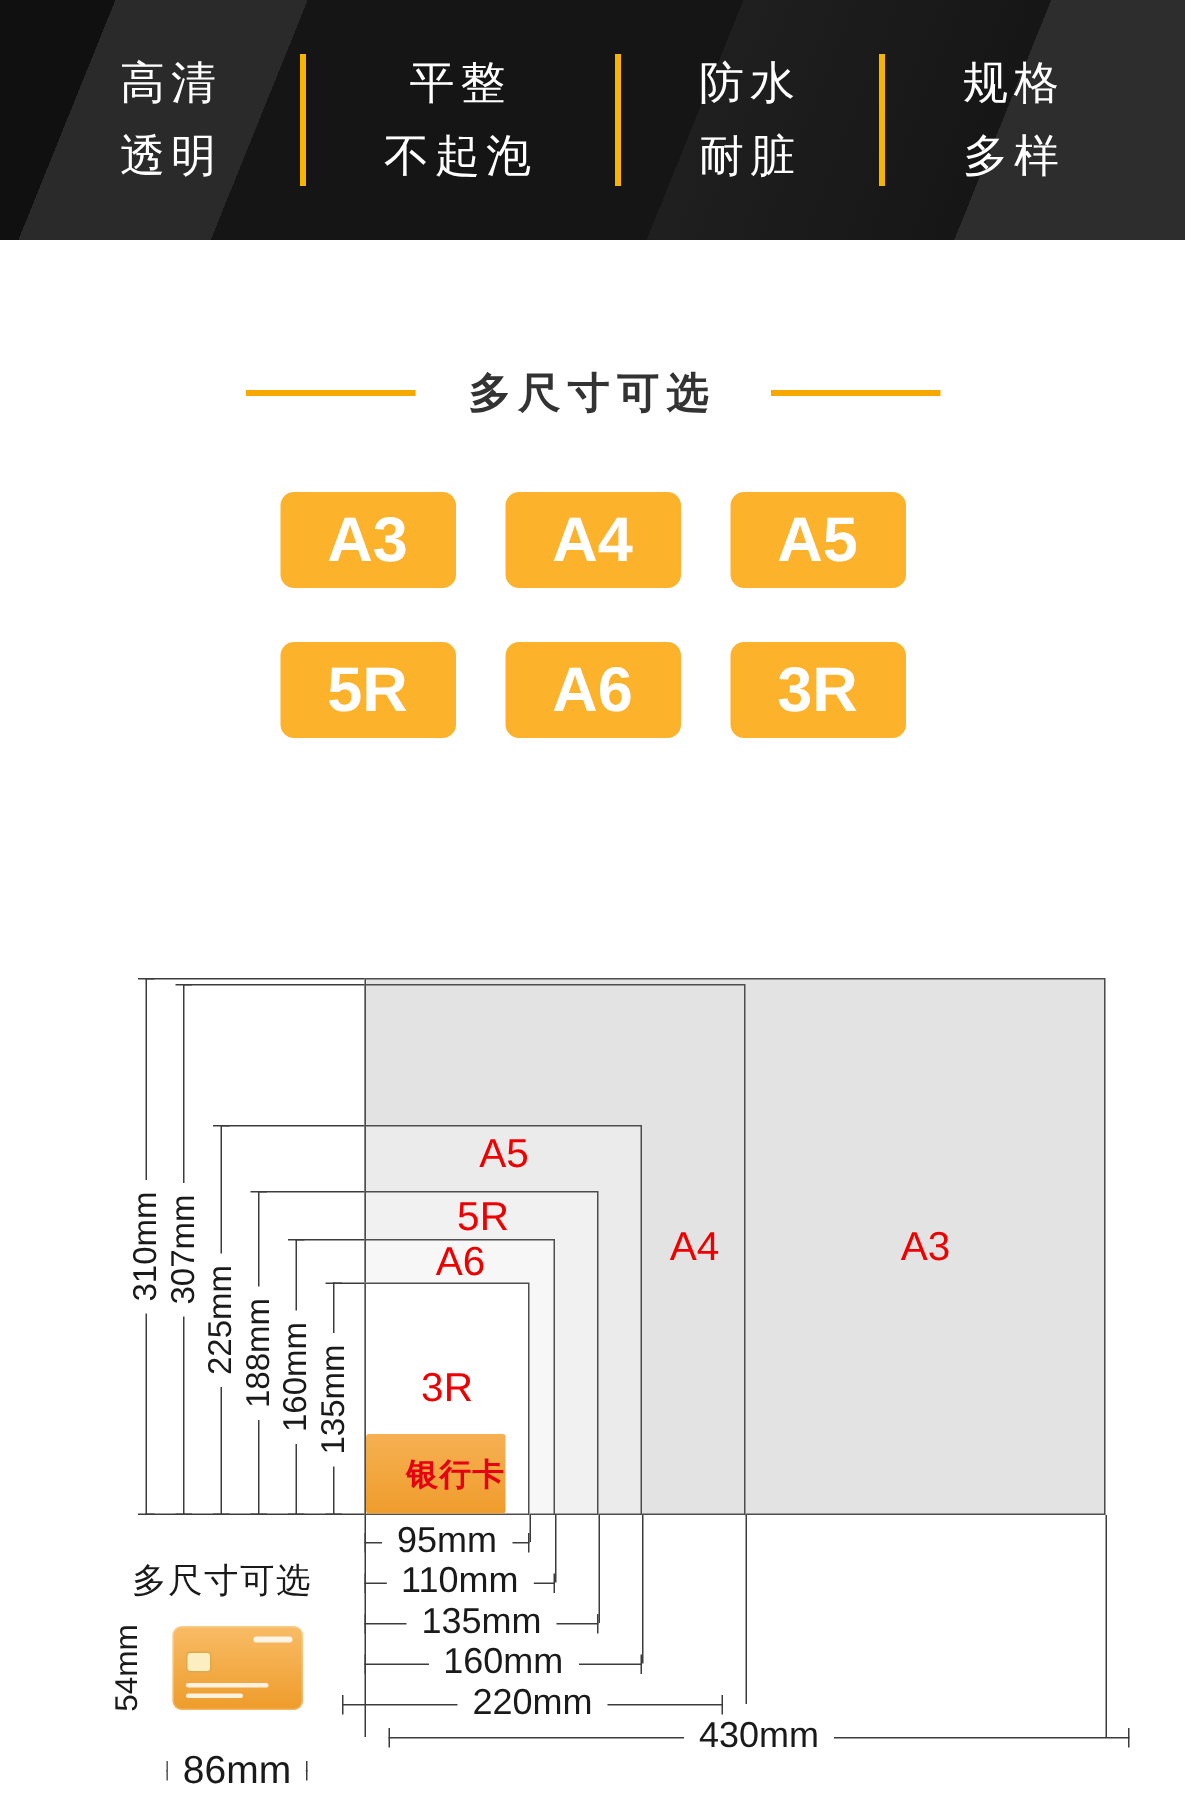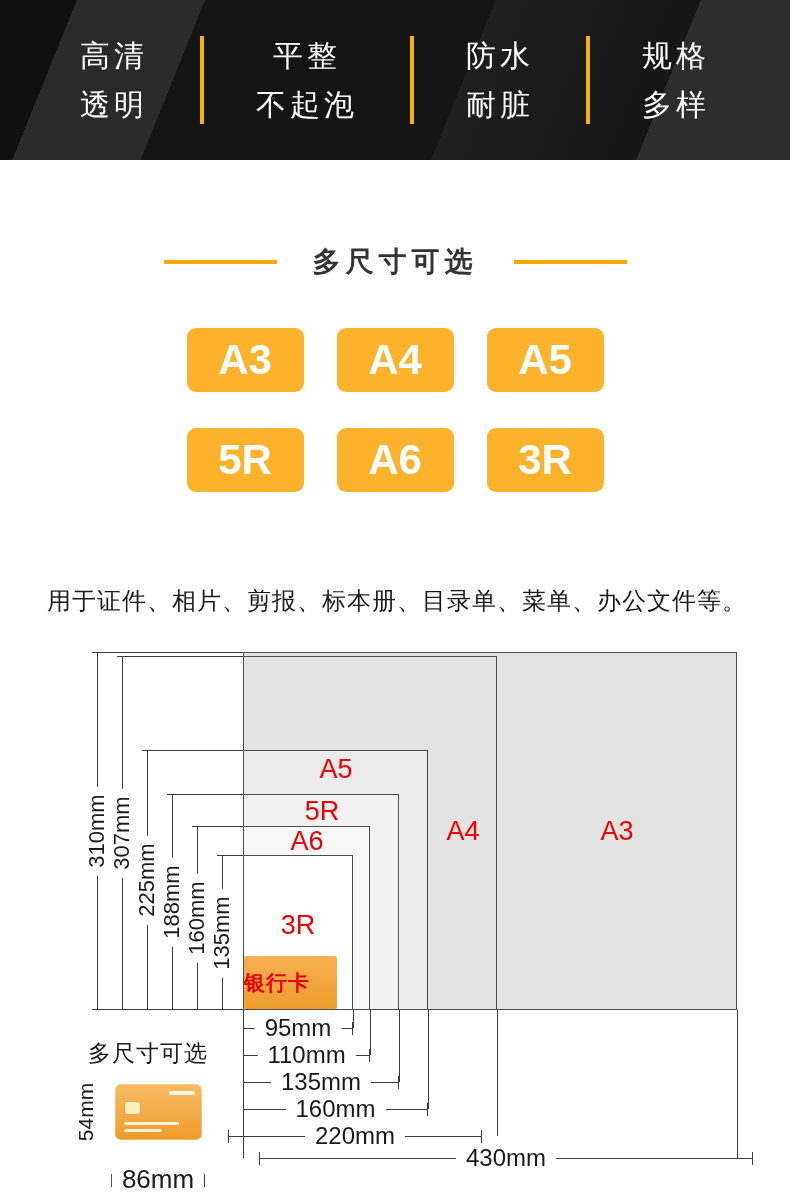--- a/index.html
+++ b/index.html
@@ -27,21 +27,21 @@
     font-size:42px;font-weight:700;display:flex;align-items:center;justify-content:center;}
 
   
   .usage-label{position:absolute;left:47px;top:534px;font-size:26px;color:#1a1a1a;letter-spacing:1px;}
   .usage-text{position:absolute;left:47px;top:585px;font-size:24px;color:#1a1a1a;letter-spacing:1px;}
 
   
   .size-rect{position:absolute;border:1px solid #4d4d4d;box-sizing:border-box;}
   .rlabel{position:absolute;transform:translateX(-50%);color:#ef0000;font-size:27px;line-height:1;white-space:nowrap;}
   .diag-card{position:absolute;left:244px;top:956px;width:93px;height:53px;border-radius:2px;
-    background:linear-gradient(180deg,#f6b052,#ef9d2c);display:flex;align-items:center;justify-content:flex-start;}
+    background:linear-gradient(180deg,#f6b052,#ef9d2c);display:flex;align-items:center;justify-content:flex-end;}
   .diag-card span{color:#e60012;font-size:21px;font-weight:700;letter-spacing:1px;}
 
   .vdim{position:absolute;width:1px;}
   .vline{position:absolute;left:0;top:0;height:100%;width:1px;background:#3c3c3c;}
   .vcap{position:absolute;left:-5px;width:11px;height:1px;background:#3c3c3c;}
   .vcap.t{top:0;}.vcap.b{bottom:0;}
   .vlabel{position:absolute;left:0;top:50%;transform:translate(-50%,-50%) rotate(-90deg);
     background:#fff;padding:2px 8px;font-size:22px;color:#1a1a1a;white-space:nowrap;line-height:1;}
 
   .hdim{position:absolute;height:1px;}
@@ -107,21 +107,20 @@
       <div class="size-chip">A4</div>
       <div class="size-chip">A5</div>
     </div>
     <div class="size-row">
       <div class="size-chip">5R</div>
       <div class="size-chip">A6</div>
       <div class="size-chip">3R</div>
     </div>
   </div>
 
-  <div class="usage-text">用于证件、相片、剪报、标本册、目录单、菜单、办公文件等。</div>
 
   <div class="size-rect" style="left:243px;top:652px;width:494px;height:358px;background:#e3e3e3;"></div>
   <div class="size-rect" style="left:243px;top:656px;width:254px;height:354px;background:#e3e3e3;"></div>
   <div class="size-rect" style="left:243px;top:750px;width:185px;height:260px;background:#ebebeb;"></div>
   <div class="size-rect" style="left:243px;top:794px;width:156px;height:216px;background:#f1f1f1;"></div>
   <div class="size-rect" style="left:243px;top:826px;width:127px;height:184px;background:#f7f7f7;"></div>
   <div class="size-rect" style="left:243px;top:855px;width:110px;height:155px;background:#ffffff;"></div>
   <div class="diag-card">
     <span>银行卡</span>
   </div>

